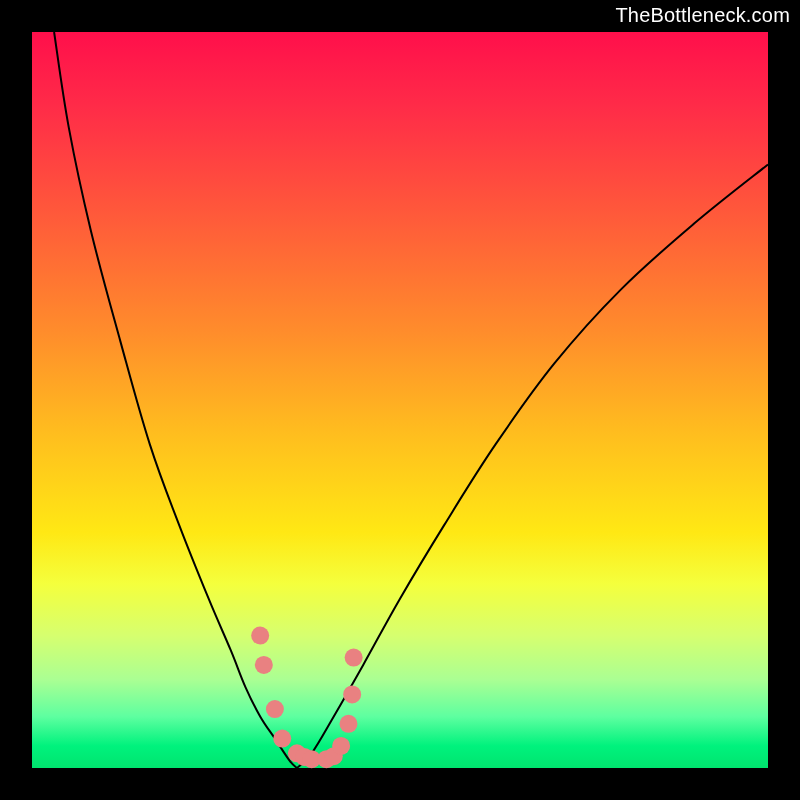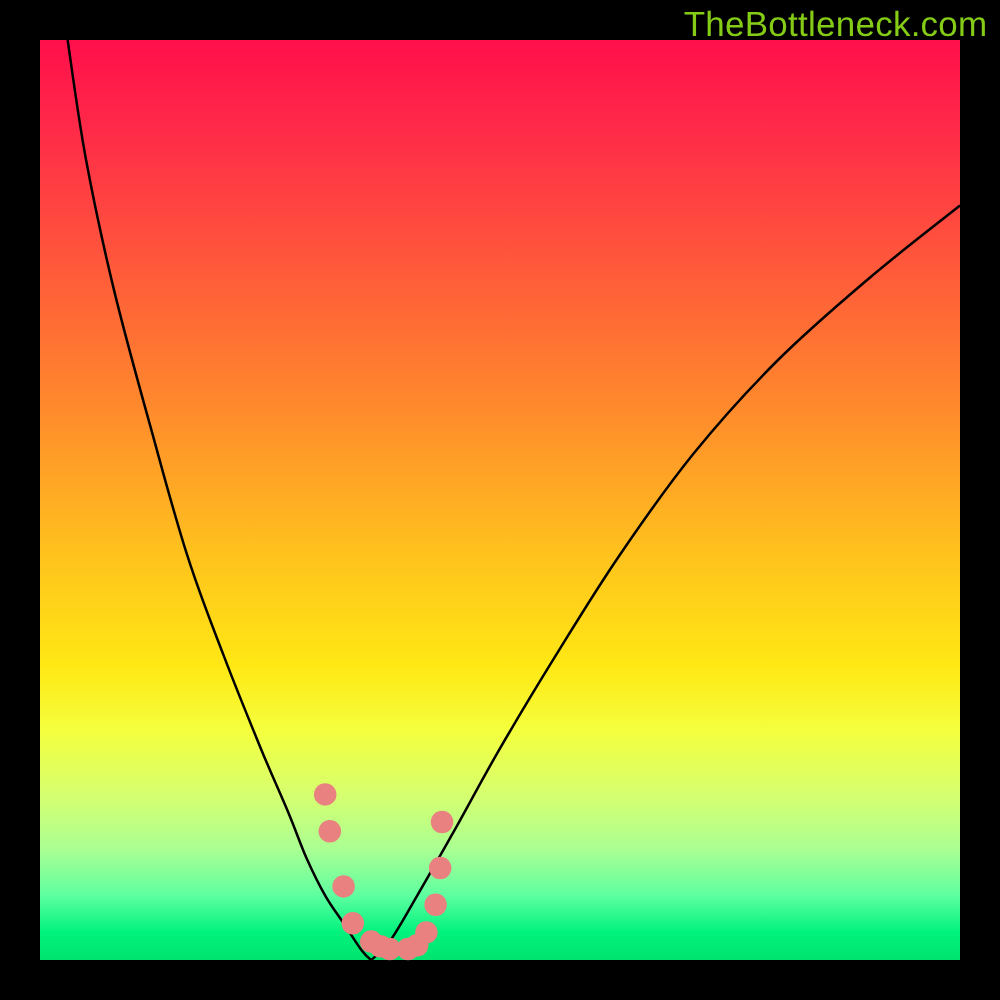--- a/index.html
+++ b/index.html
@@ -39,22 +39,22 @@
       #aaff93 88%,
       #5effa0 93%,
       #00f27d 97%,
       #00e46e 100%
     );
   }
   .watermark {
     position: absolute;
     top: 4px;
     right: 10px;
-    color: #84cc16;
-    font-size: 28px;
+    color: #ffffff;
+    font-size: 20px;
     letter-spacing: 0.2px;
     user-select: none;
     font-weight: 500;
   }
   svg.curves {
     position: absolute;
     left: 0; top: 0;
     width: 736px; height: 736px;
     overflow: visible;
   }

